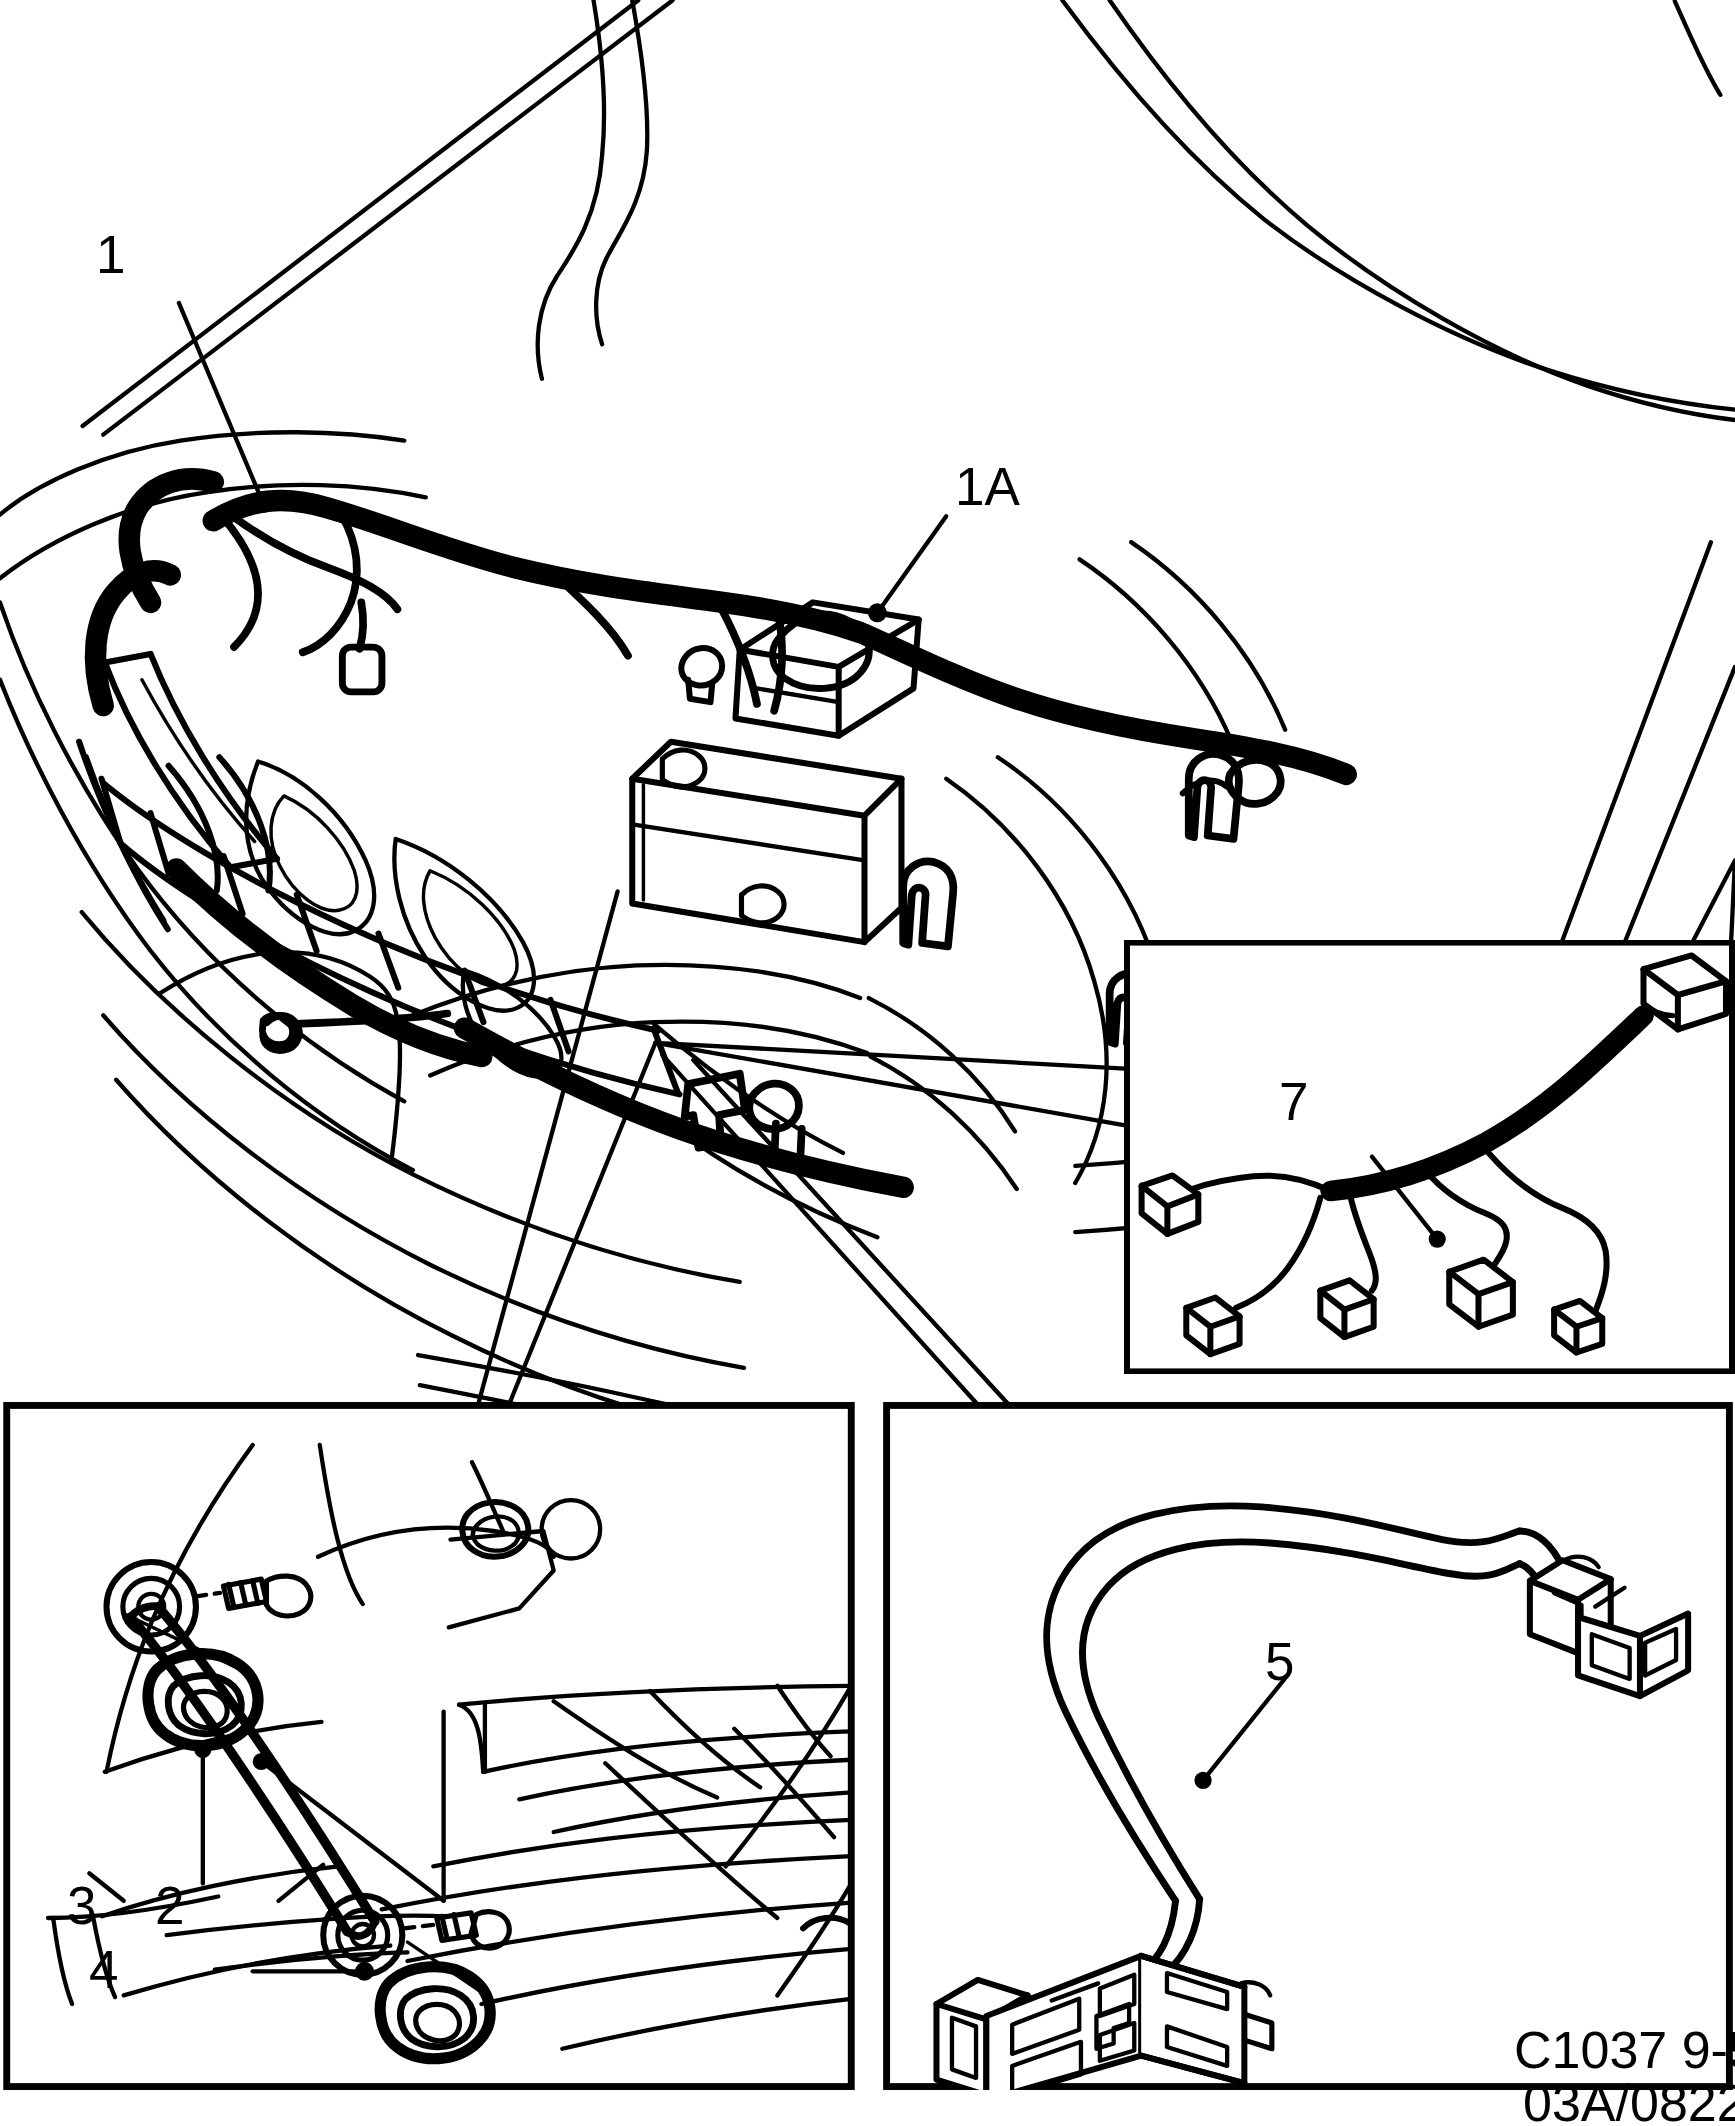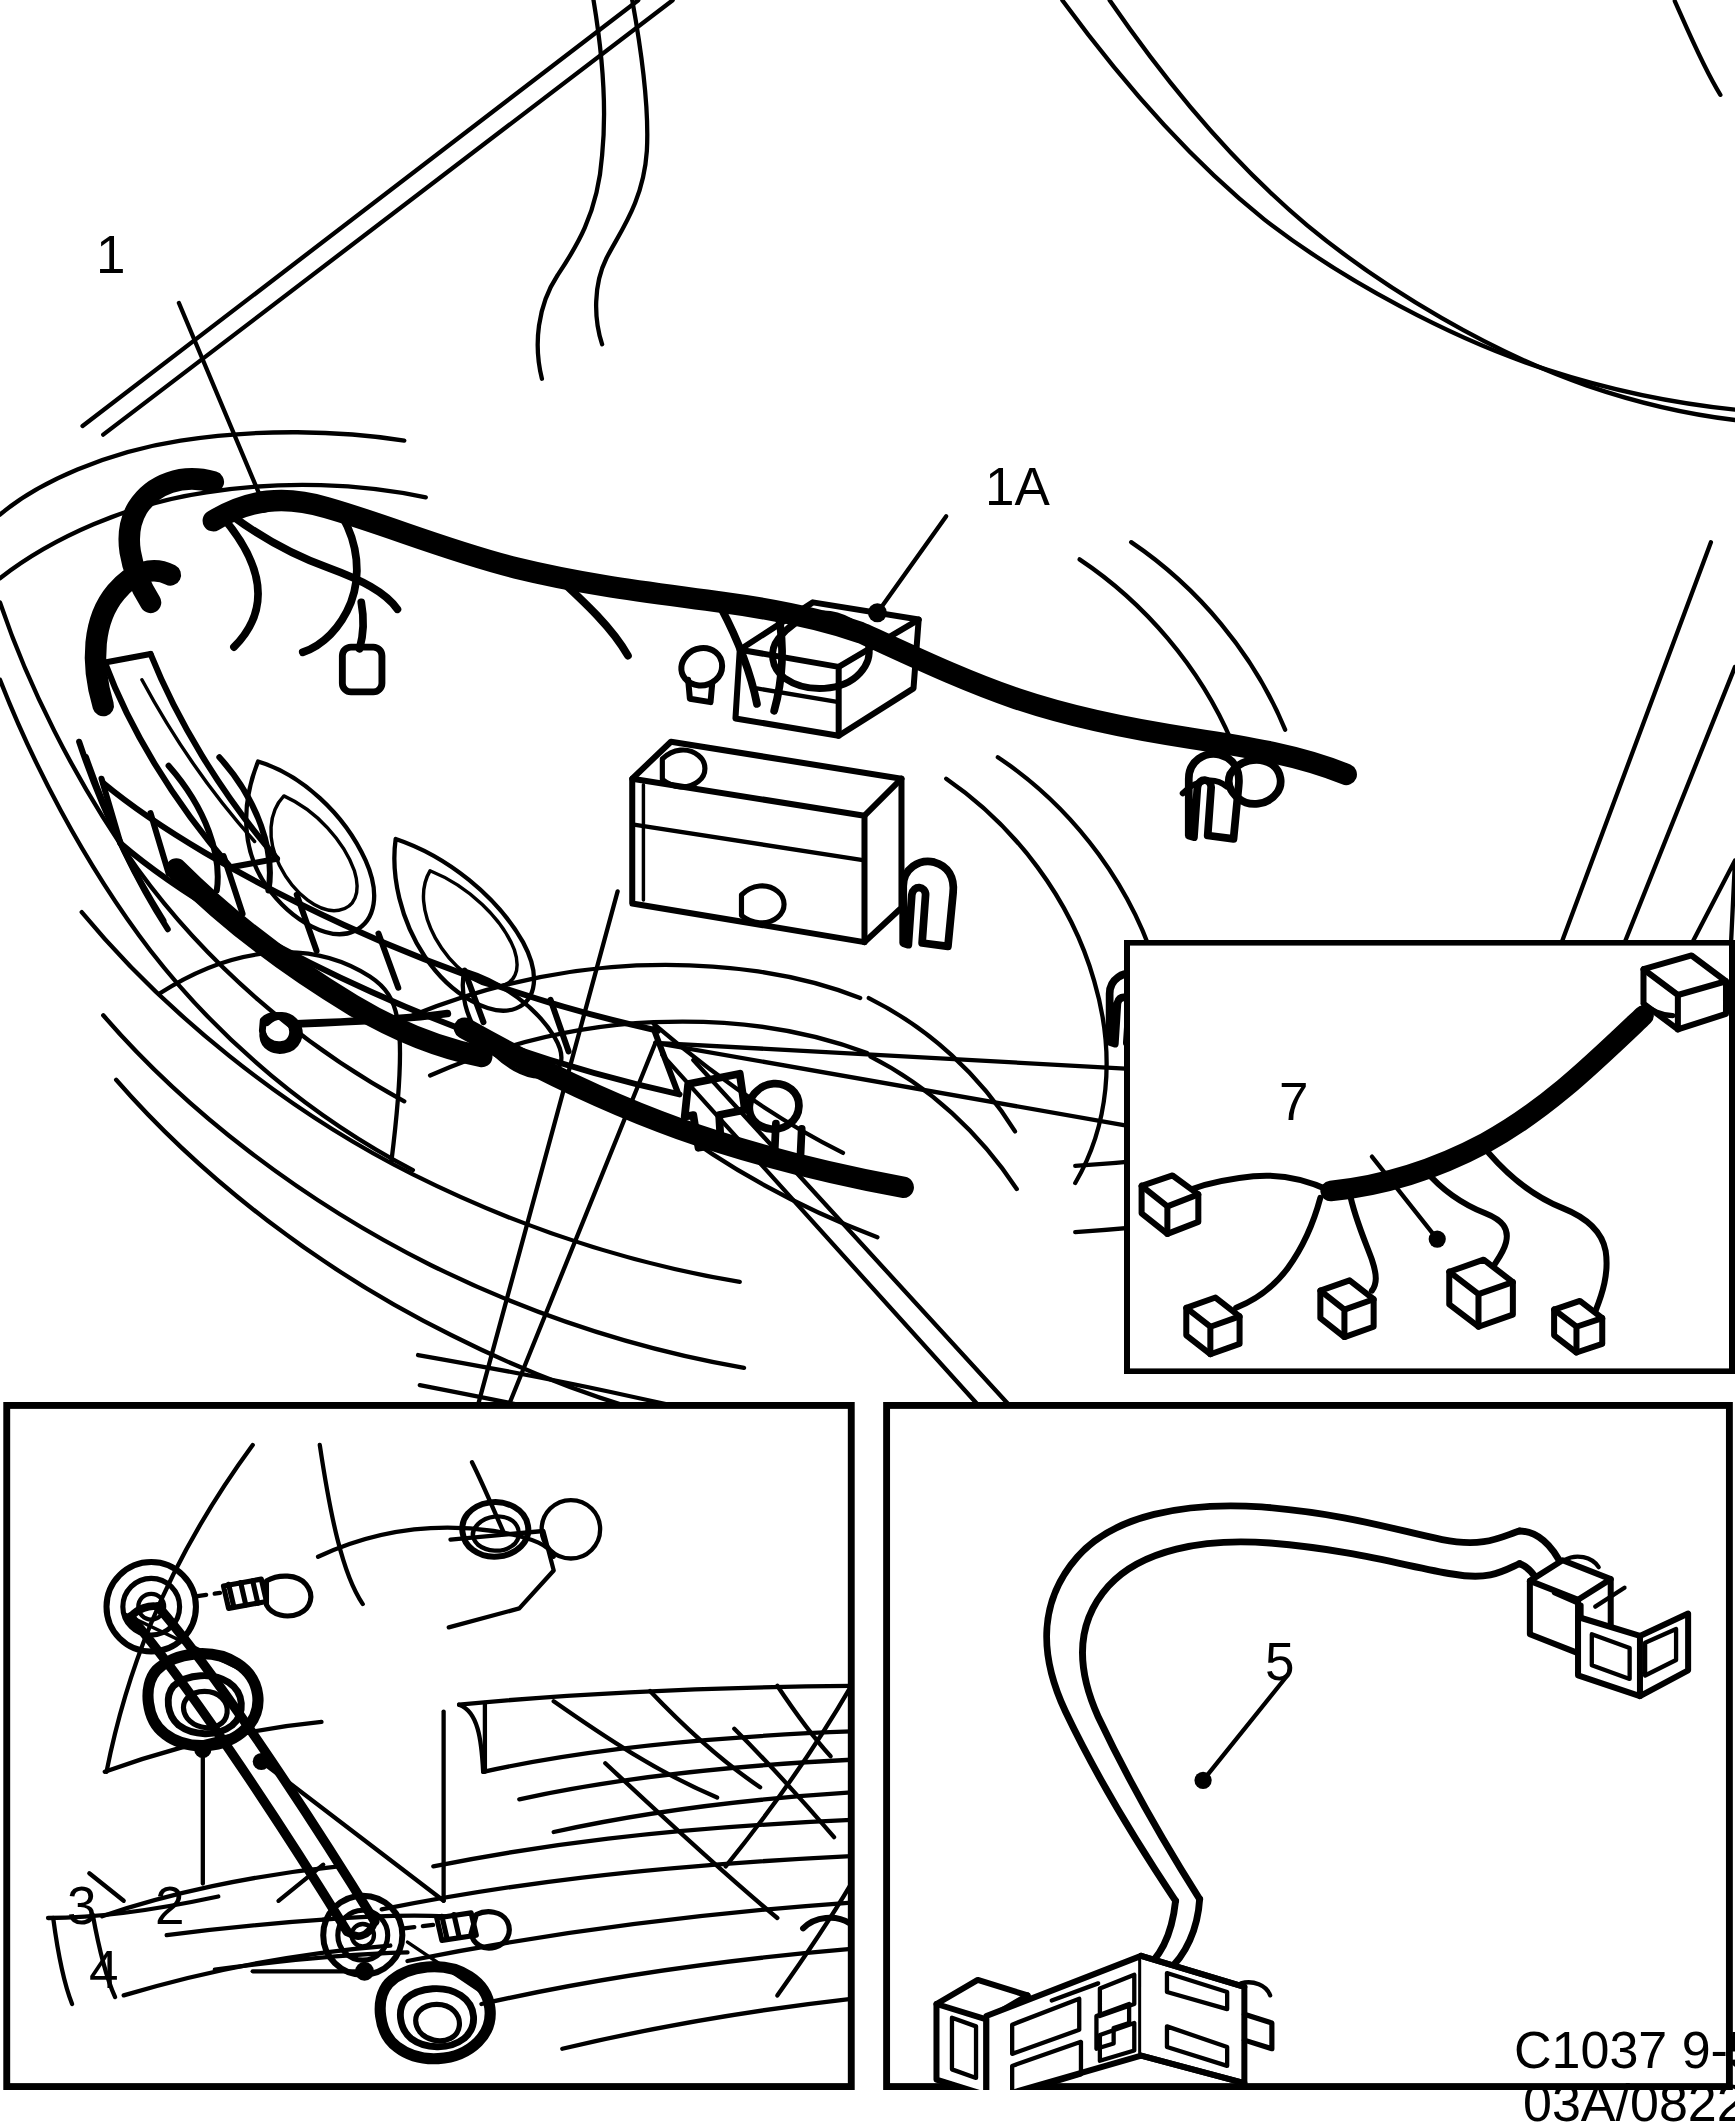--- a/index.html
+++ b/index.html
@@ -469,21 +469,21 @@
 
       <g stroke-width="5">
         <path d="M470,318 L372,440"></path>
         <circle cx="372" cy="440" r="10" fill="#000" stroke="none"></circle>
       </g>
     </g>
   </svg>
 
   <div class="lbl" style="left:96px;top:228px;">1</div>
 
-  <div class="lbl" style="left:985px;top:460px;">1A</div>
+  <div class="lbl" style="left:955px;top:460px;">1A</div>
 
   <div class="lbl" style="left:1279px;top:1075px;">7</div>
 
   <div class="lbl" style="left:67px;top:1879px;">3</div>
 
   <div class="lbl" style="left:155px;top:1879px;">2</div>
 
   <div class="lbl" style="left:89px;top:1943px;">4</div>
 
   <div class="lbl" style="left:1265px;top:1635px;">5</div>

